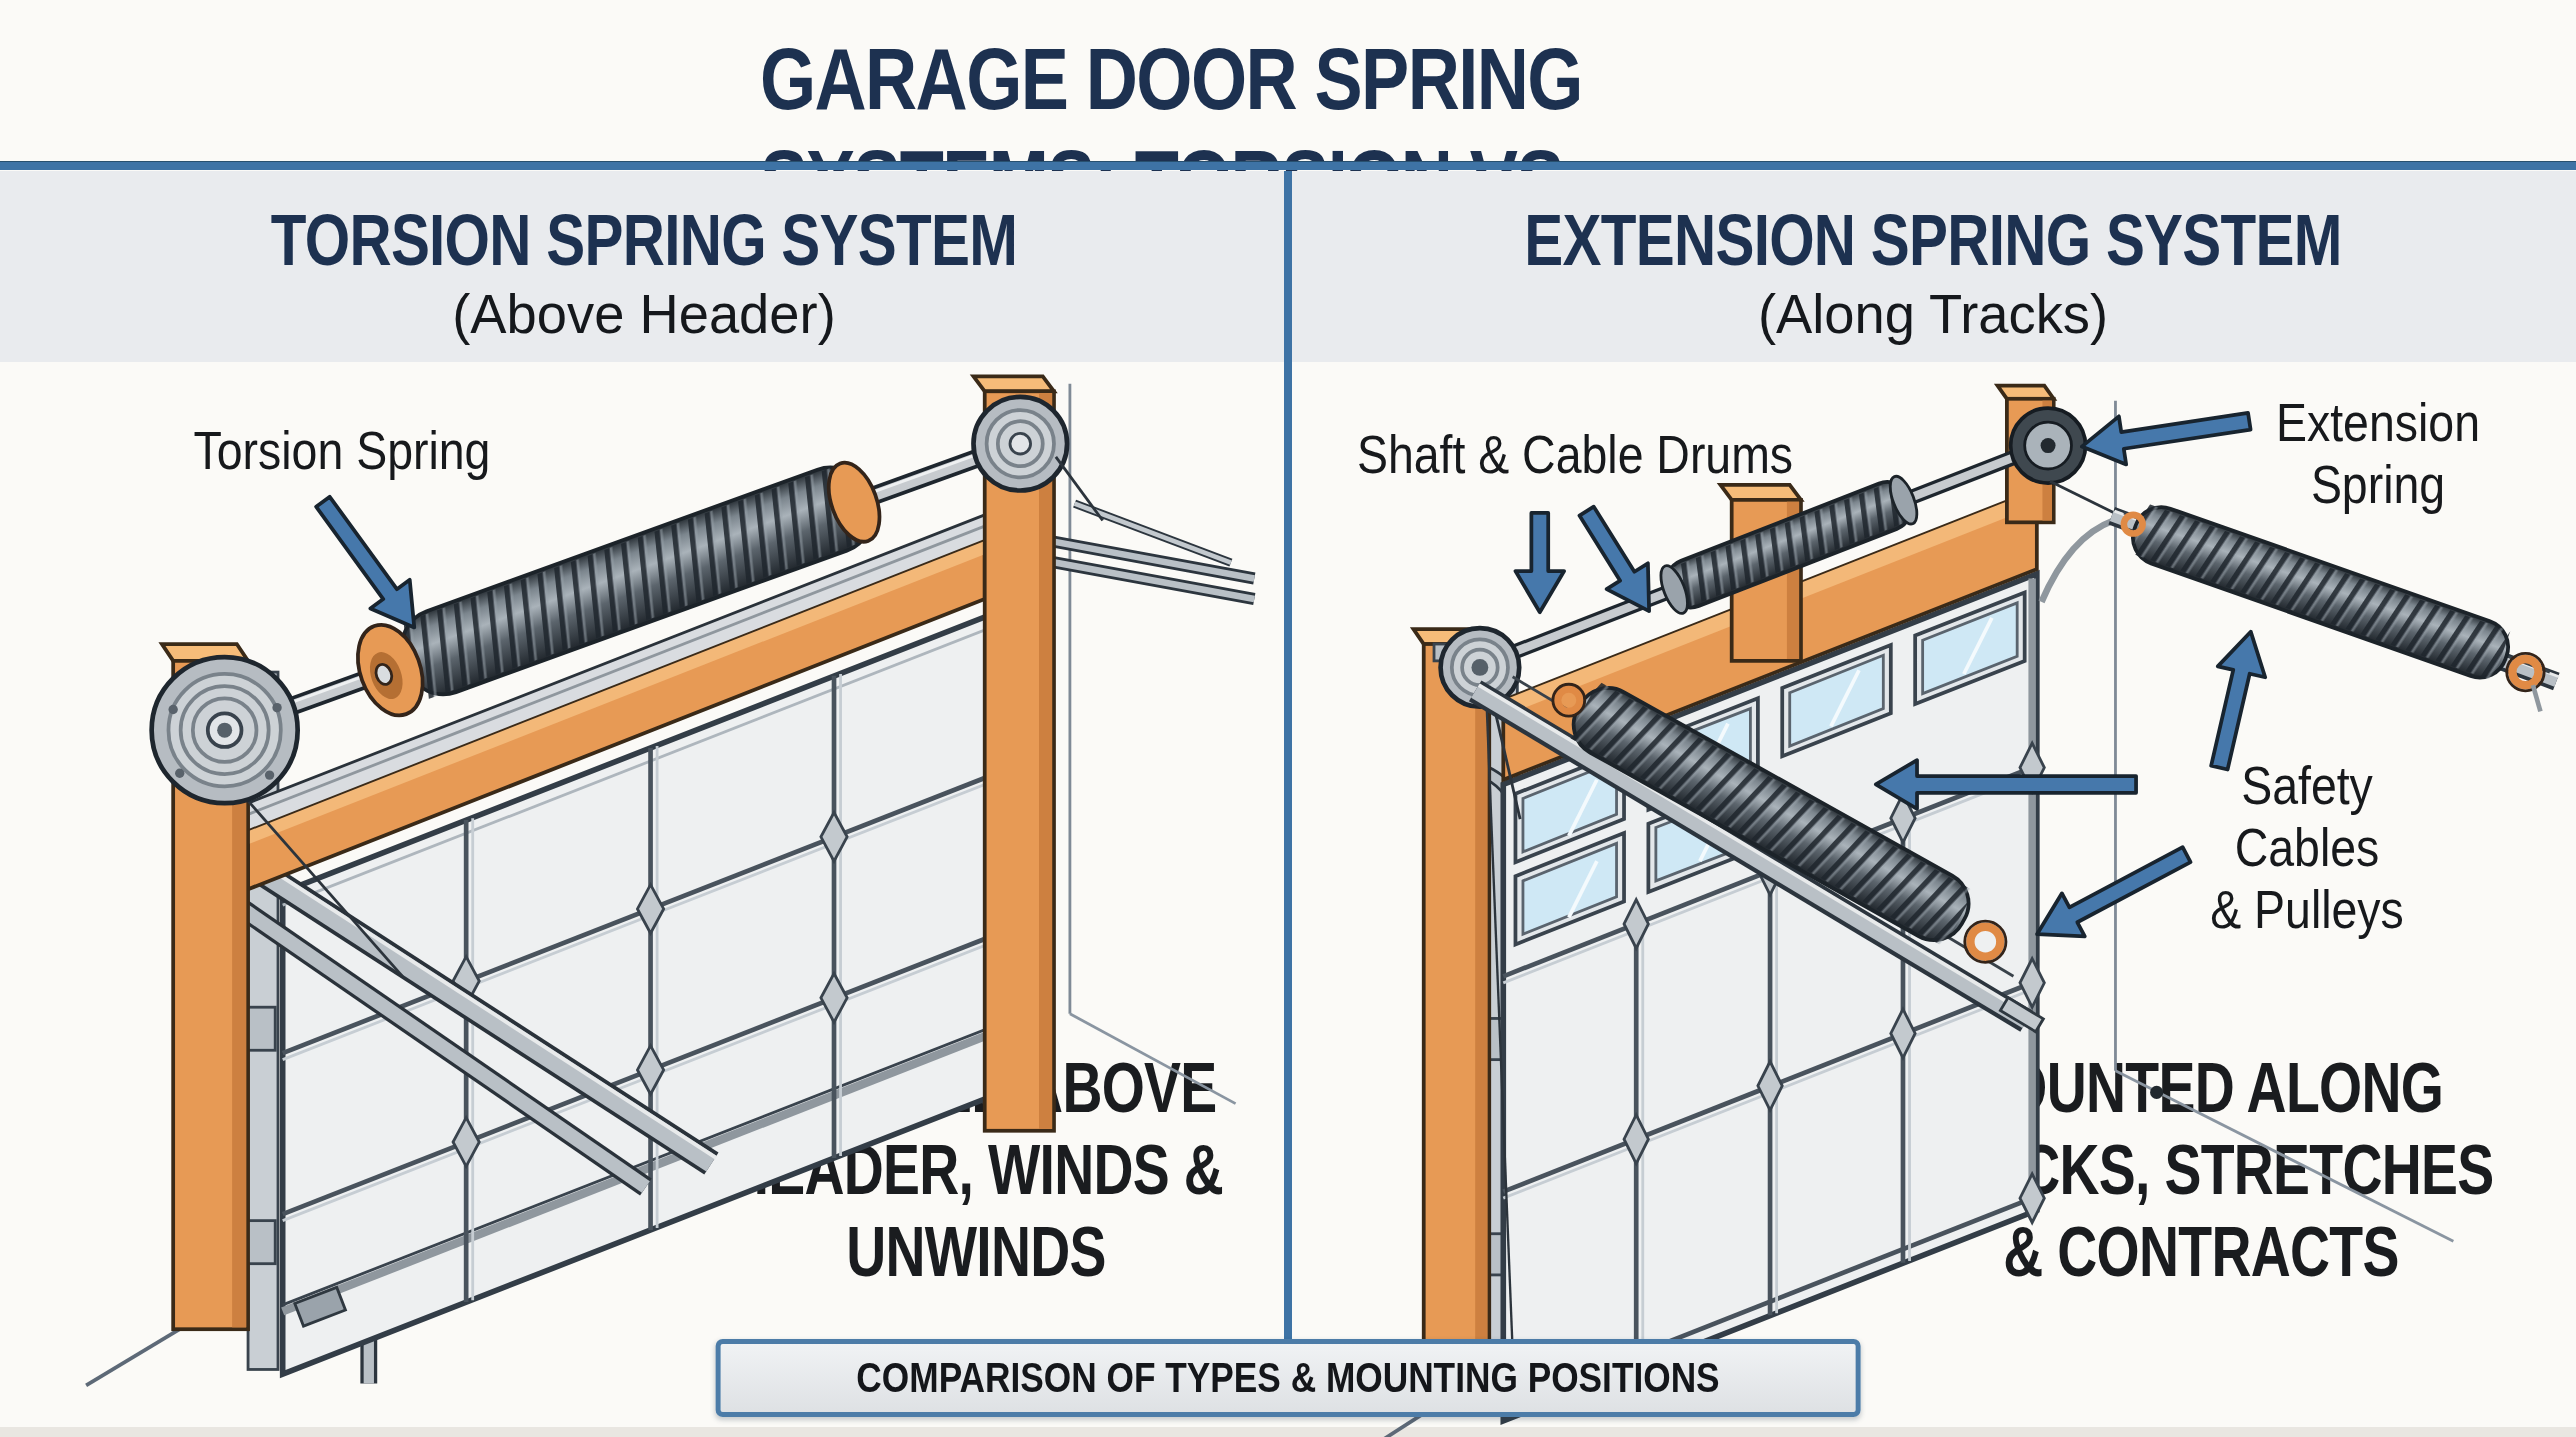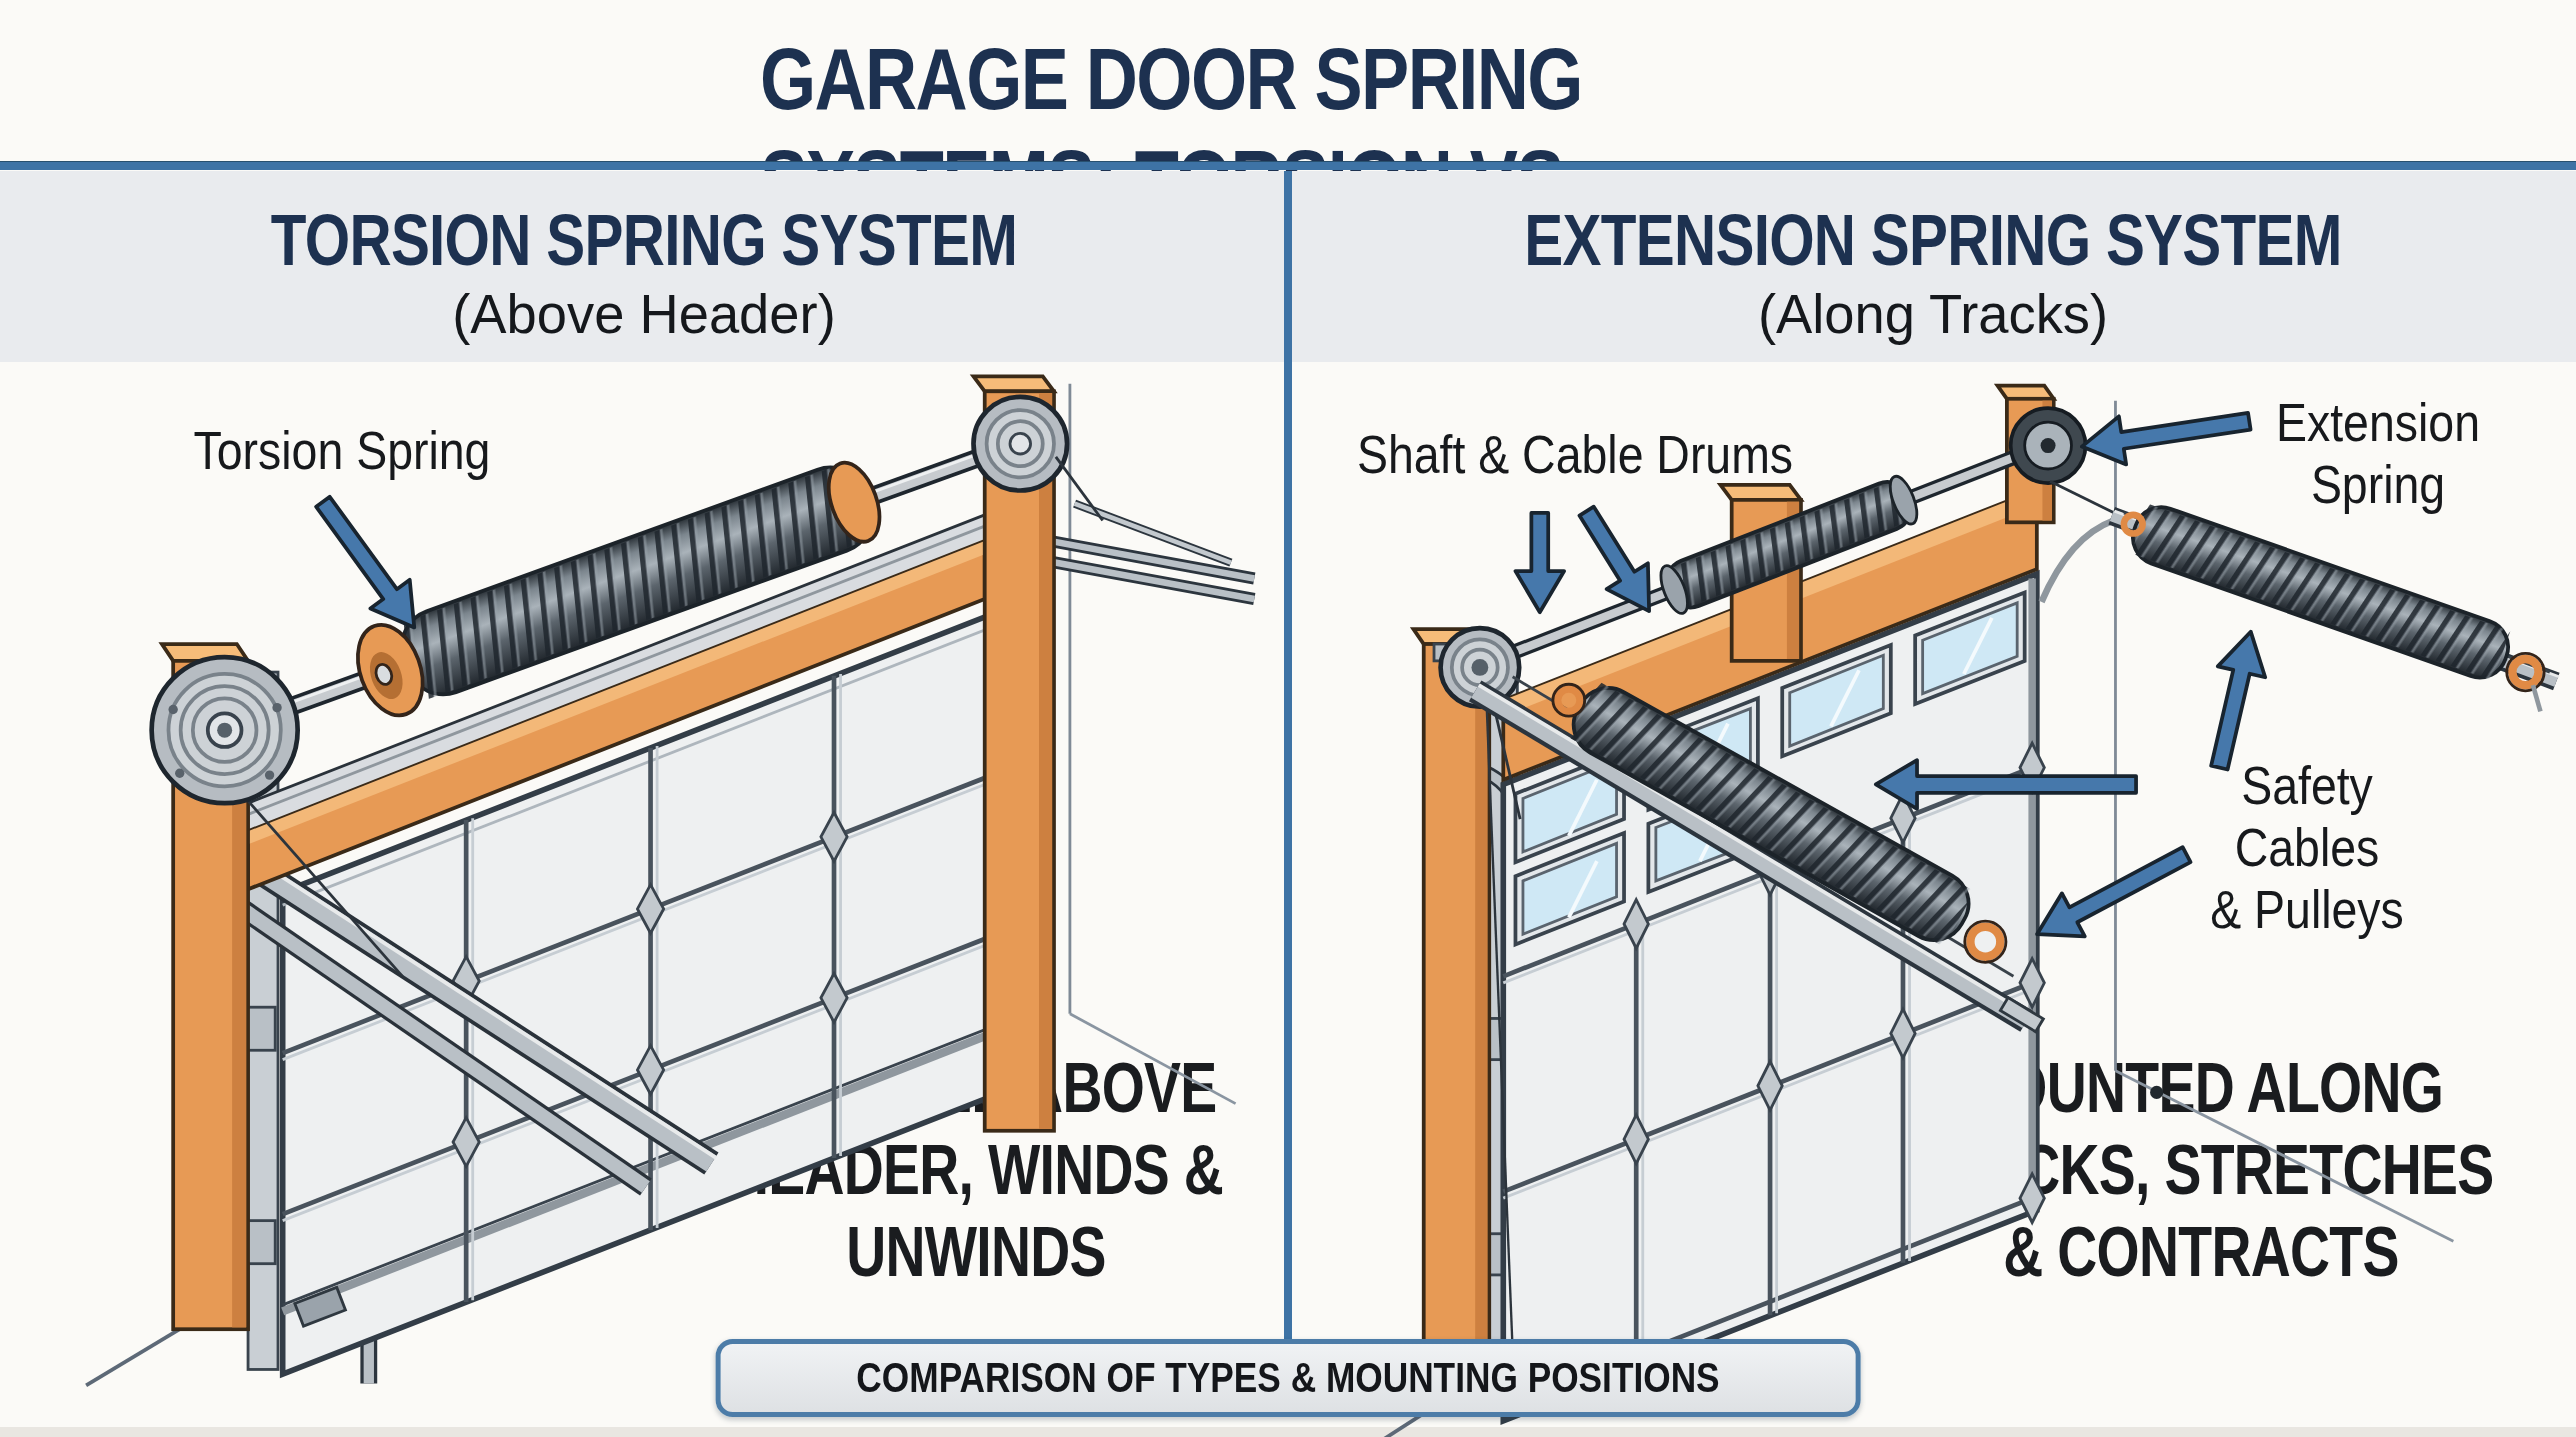--- a/index.html
+++ b/index.html
@@ -17,21 +17,21 @@
   .panel-heading{font-size:73px;font-weight:bold;color:#1d3150;letter-spacing:-0.9px;
                  transform:translateX(-50%) scaleX(0.80);}
   .panel-sub{font-size:56px;font-weight:normal;color:#15181c;transform:translateX(-50%) scaleX(0.97);}
 
   .diag-label{font-size:54px;color:#17191c;transform:translateX(-50%) scaleX(0.86);line-height:62px;text-align:center;}
 
   .caption{font-size:71px;font-weight:bold;color:#1a1c1f;line-height:82px;text-align:center;
            transform:translateX(-50%) scaleX(0.78);letter-spacing:-0.9px;}
 
   .banner{left:50%;top:1339px;transform:translateX(-50%);background:linear-gradient(#f0f2f4,#dee1e4);
-          border:5.6px solid #4c7ca8;border-radius:17px;padding:9.4px 41px;z-index:5;
+          border:5.6px solid #4c7ca8;border-radius:7px;padding:9.4px 41px;z-index:5;
           box-shadow:0 2.8px 5.6px rgba(40,60,80,.25);}
   .banner-text{font-size:43px;font-weight:bold;color:#14161a;white-space:nowrap;
                display:inline-block;transform:scaleX(0.82);}
   .bottom-strip{left:0;top:1427px;width:2576px;height:11.2px;background:#e9e6e1;}
   svg{position:absolute;display:block;}
 </style>
 </head>
 <body>
 
 <div class="abs title">GARAGE DOOR SPRING SYSTEMS: TORSION VS. EXTENSION</div>

